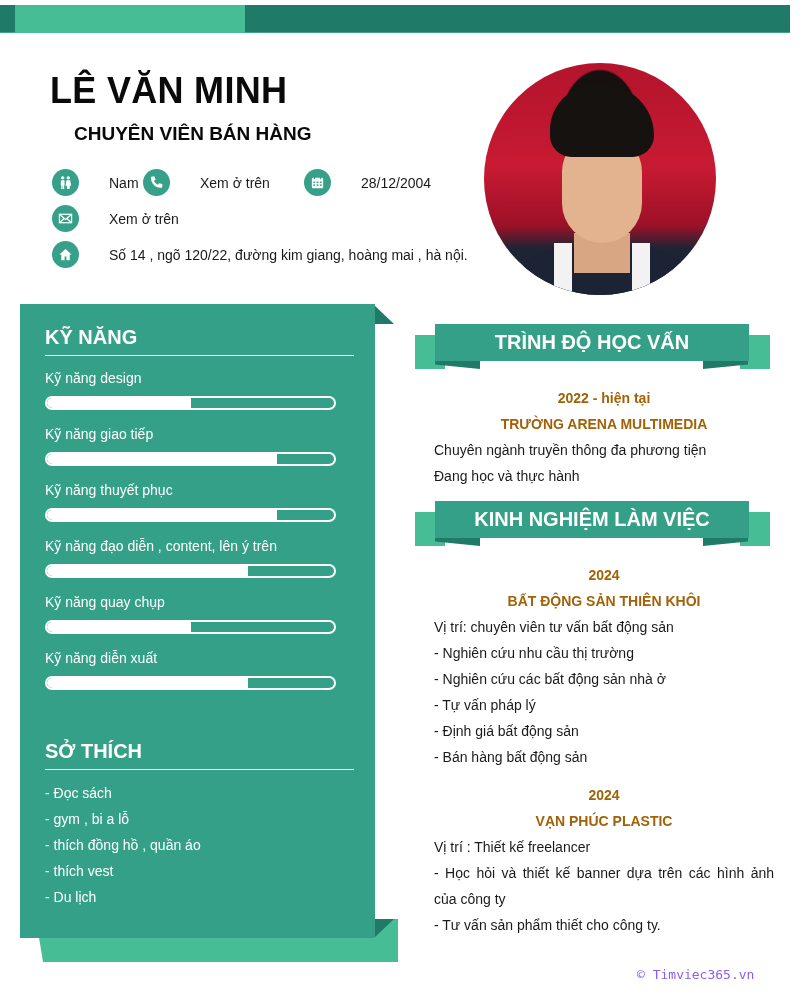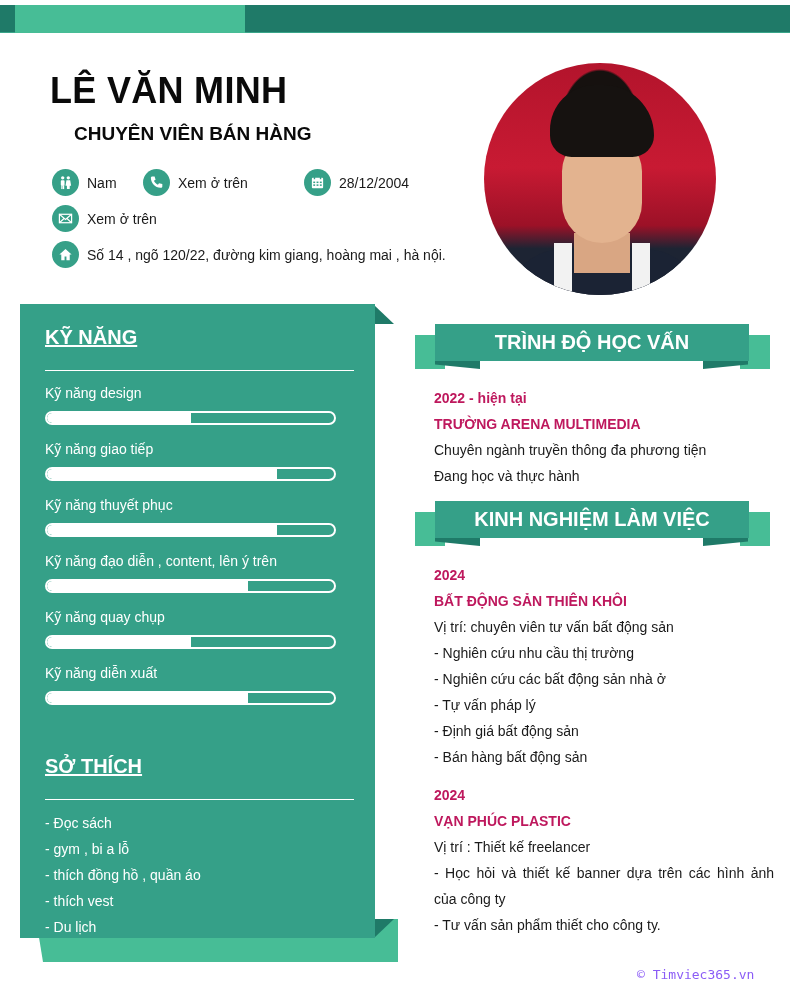--- a/index.html
+++ b/index.html
@@ -5,60 +5,60 @@
     * { box-sizing: border-box; margin: 0; padding: 0; }
     html, body { width: 800px; height: 991px; background: #ffffff; overflow: hidden; }
     body { position: relative; font-family: "Liberation Sans", "DejaVu Sans", sans-serif; color: #1a1a1a; }
 
     .topbar { position: absolute; left: 0; top: 5px; width: 790px; height: 28px; background: #1f7a68; border-bottom: 1px solid #3aa58a; }
     .topbar .light { position: absolute; left: 15px; top: 0; width: 230px; height: 28px; background: #47bd96; }
 
     .name { position: absolute; left: 50px; top: 70px; font-size: 36px; font-weight: bold; color: #0a0a0a; letter-spacing: 0.3px; }
     .title { position: absolute; left: 50px; top: 123px; font-size: 19px; font-weight: bold; color: #0a0a0a; margin-left: 24px; }
 
-    .info { position: absolute; display: flex; align-items: center; font-size: 14px; color: #1a1a1a; }
+    .info { position: absolute; display: flex; align-items: center; font-size: 14px; color: #1a1a1a; gap: 22px; }
     .info .ic { width: 27px; height: 27px; border-radius: 50%; background: #36a088; display: flex; align-items: center; justify-content: center; margin-right: 8px; flex-shrink: 0; }
     .info .ic svg { width: 15px; height: 15px; fill: #ffffff; }
 
     .avatar { position: absolute; left: 484px; top: 63px; width: 232px; height: 232px; border-radius: 50%; overflow: hidden;
       background: radial-gradient(circle at 48% 55%, #e7b893 0 18%, transparent 19%),
                   radial-gradient(ellipse at 50% 28%, #16110f 0 24%, transparent 25%),
                   linear-gradient(180deg, #b3142c 0%, #c81a33 45%, #9c1127 70%, #1d2433 80%, #1d2433 100%); }
     .avatar .face { position: absolute; left: 78px; top: 72px; width: 80px; height: 108px; border-radius: 40px 40px 44px 44px; background: #e3b38f; }
     .avatar .hair { position: absolute; left: 66px; top: 22px; width: 104px; height: 72px; border-radius: 50px 56px 24px 24px; background: #161210; }
     .avatar .neck { position: absolute; left: 90px; top: 170px; width: 56px; height: 40px; background: #d9a683; }
     .avatar .jacket { position: absolute; left: 20px; top: 186px; width: 200px; height: 80px; border-radius: 60px 60px 0 0; background: #1b2334; }
     .avatar .collar { position: absolute; left: 70px; top: 180px; width: 96px; height: 60px; border-left: 18px solid #f2f2f2; border-right: 18px solid #f2f2f2; }
 
     
     .sb-back { position: absolute; left: 36px; top: 919px; width: 362px; height: 43px; background: #47bd96; clip-path: polygon(0 0, 100% 0, 100% 100%, 7px 100%); }
     .sb-fold-bottom { position: absolute; left: 374px; top: 919px; width: 20px; height: 19px; background: #1f7a68; clip-path: polygon(100% 0, 0 100%, 0 0); }
     .sb-fold-top { position: absolute; left: 374px; top: 305px; width: 20px; height: 19px; background: #1f7a68; clip-path: polygon(0 0, 100% 100%, 0 100%); }
     .sidebar { position: absolute; left: 20px; top: 304px; width: 355px; height: 634px; background: #35a088; color: #ffffff; padding: 0 25px; }
-    .sb-heading { font-size: 20px; font-weight: bold; color: #ffffff; padding-top: 22px; padding-bottom: 21px; border-bottom: 1.5px solid #ffffff; width: 309px; text-decoration: underline; }
+    .sb-heading { font-size: 20px; font-weight: bold; color: #ffffff; padding-top: 22px; padding-bottom: 6px; border-bottom: 1.5px solid #ffffff; width: 309px; }
     .skills { margin-top: 12px; }
     .skill { height: 56px; }
     .skill .label { font-size: 14px; color: #ffffff; height: 22px; line-height: 20px; }
     .skill .bar { margin-top: 6px; width: 291px; height: 14px; border: 2px solid #ffffff; border-radius: 7px; overflow: hidden; }
     .skill .fill { height: 100%; background: #ffffff; border-radius: 5px 0 0 5px; }
     .hobbies-heading { margin-top: 14px; }
     .hobbies { margin-top: 12px; }
     .hobby { font-size: 14px; color: #ffffff; height: 26px; line-height: 22px; }
 
     
     .ribbon { position: absolute; left: 415px; width: 355px; height: 45px; }
     .ribbon .wing-l { position: absolute; left: 0; top: 11px; width: 30px; height: 34px; background: #47bd96; }
     .ribbon .wing-r { position: absolute; right: 0; top: 11px; width: 30px; height: 34px; background: #47bd96; }
     .ribbon .tuck-l { position: absolute; left: 20px; top: 30px; width: 45px; height: 15px; background: #1f7a68; clip-path: polygon(0 0, 100% 0, 100% 100%, 0 70%); }
     .ribbon .tuck-r { position: absolute; right: 22px; top: 30px; width: 45px; height: 15px; background: #1f7a68; clip-path: polygon(0 0, 100% 0, 100% 70%, 0 100%); }
     .ribbon .band { position: absolute; left: 20px; top: 0; width: 314px; height: 37px; background: #35a088; color: #ffffff; font-size: 20px; font-weight: bold; text-align: center; line-height: 37px; }
 
     .sect { position: absolute; left: 434px; width: 340px; font-size: 14px; color: #1a1a1a; }
     .sect .row { height: 26px; line-height: 22px; }
-    .sect .bold { font-weight: bold; color: #be185d; }
+    .sect .bold { font-weight: bold; color: #a16207; text-align: center; }
     .sect .just { text-align: justify; text-align-last: justify; }
     .sect .gap { height: 12px; }
 
     .footer { position: absolute; left: 637px; top: 967px; font-family: "DejaVu Sans Mono", "Liberation Mono", monospace; font-size: 13px; color: #8b5cf6; }
   </style>
 </head>
 <body>
 
 <div class="topbar">
   <div class="light"></div>

